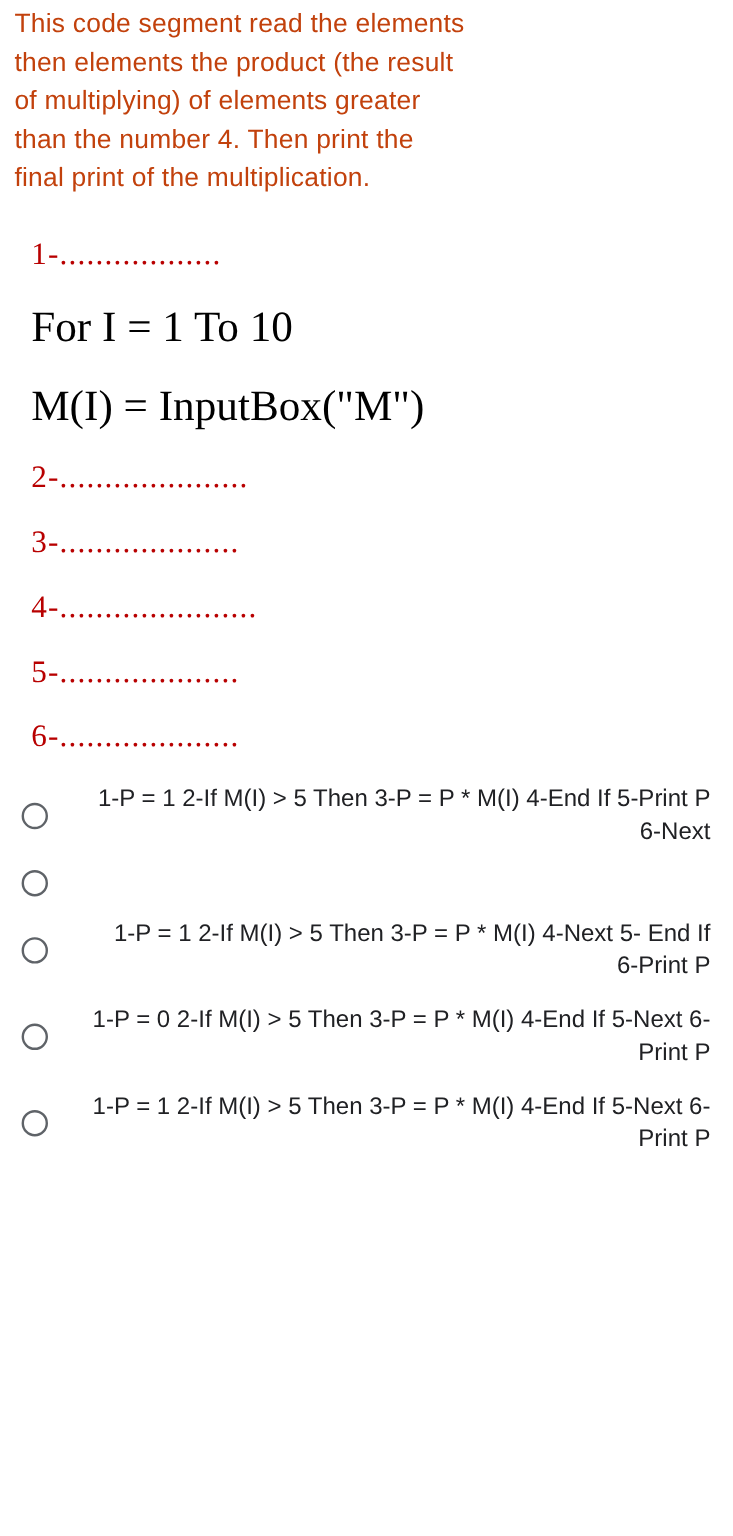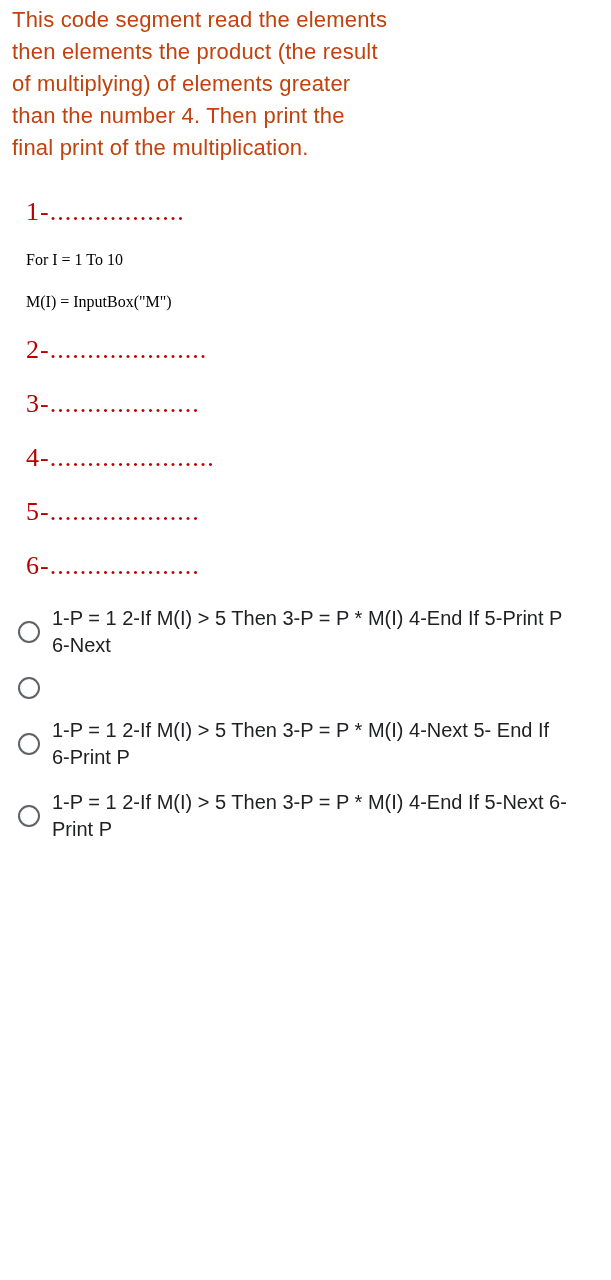--- a/index.html
+++ b/index.html
@@ -1,23 +1,23 @@
 <!DOCTYPE html>
 <html><head>
 <meta charset="utf-8">
 <style>
   * { box-sizing: border-box; margin: 0; padding: 0; }
   html, body { width: 611px; min-height: 1280px; background: #fff; font-family: Arial, Helvetica, sans-serif; }
   .page { padding: 4px 12px 6px 12px; }
   .intro { font-size: 22px; color: #c2410c; line-height: 1.45; letter-spacing: 0.2px; }
   .code-block { margin-top: 34px; padding-left: 14px; }
-  .code-line { font-family: "Times New Roman", Times, serif; font-size: 16px; color: #000; margin-bottom: 24px; }
+  .code-line { font-family: "Times New Roman", Times, serif; font-size: 36px; color: #000; margin-bottom: 24px; }
   .blank { font-family: "Times New Roman", Times, serif; font-size: 26px; color: #b80000; margin-bottom: 24px; letter-spacing: 1px; }
   .options { margin-top: 6px; padding-left: 6px; }
-  .option { display: flex; align-items: center; gap: 12px; margin-bottom: 18px; }
+  .option { display: flex; align-items: center; gap: 32px; margin-bottom: 18px; text-align: right; }
   .radio {
     width: 22px; height: 22px; border: 2px solid #5f6368; border-radius: 50%;
     flex-shrink: 0; background: #fff; cursor: pointer;
   }
   .opt-text { font-size: 20px; color: #202124; line-height: 1.35; max-width: 520px; }
 </style>
 </head>
 <body>
 
 <div class="page">
@@ -48,17 +48,21 @@
     </div>
     <div class="option">
       <div class="radio"></div>
     </div>
     <div class="option">
       <div class="radio"></div>
       <div class="opt-text">1-P = 1 2-If M(I) &gt; 5 Then 3-P = P * M(I) 4-Next 5- End If 6-Print P</div>
     </div>
     <div class="option">
       <div class="radio"></div>
+      <div class="opt-text">1-P = 0 2-If M(I) &gt; 5 Then 3-P = P * M(I) 4-End If 5-Next 6-Print P</div>
+    </div>
+    <div class="option">
+      <div class="radio"></div>
       <div class="opt-text">1-P = 1 2-If M(I) &gt; 5 Then 3-P = P * M(I) 4-End If 5-Next 6-Print P</div>
     </div>
   </div>
 
 </div>
 
 </body></html>

